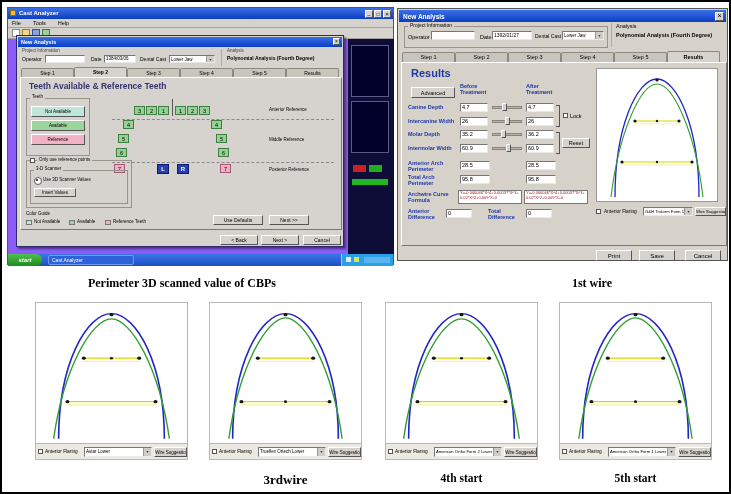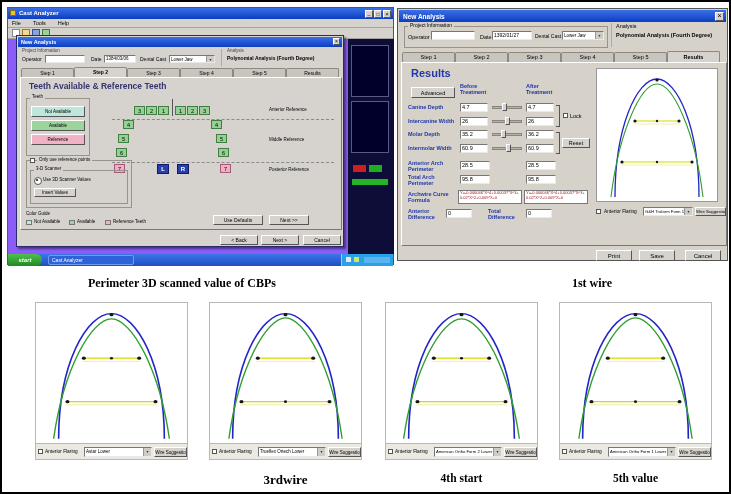--- a/index.html
+++ b/index.html
@@ -413,15 +413,15 @@
     <div class="abs" style="left:0;top:142px;width:153px;height:16px;background:#ece9e2;border:1px solid #b8b8b8;border-top:none">
       <div class="cb" style="left:2px;top:5px"></div>
       <div class="lbl" style="left:9px;top:5px;font-size:4.8px;white-space:nowrap">Anterior Flaring</div>
       <div class="combo" style="left:48px;top:3px;width:68px;height:10px;font-size:4.2px">
         <span class="val">American Ortho Form 1 Lower</span>
         <span class="arw">▼</span>
       </div>
       <div class="out" style="left:118px;top:3px;width:33px;height:10px;font-size:4.5px;line-height:9px">Wire Suggestio</div>
     </div>
   </div>
-  <div class="cap" style="left:557px;top:470px;width:153px;font-size:11.5px">5th value</div>
+  <div class="cap" style="left:557px;top:470px;width:153px;font-size:11.5px">5th start</div>
 
 </div>
 
 </body></html>

